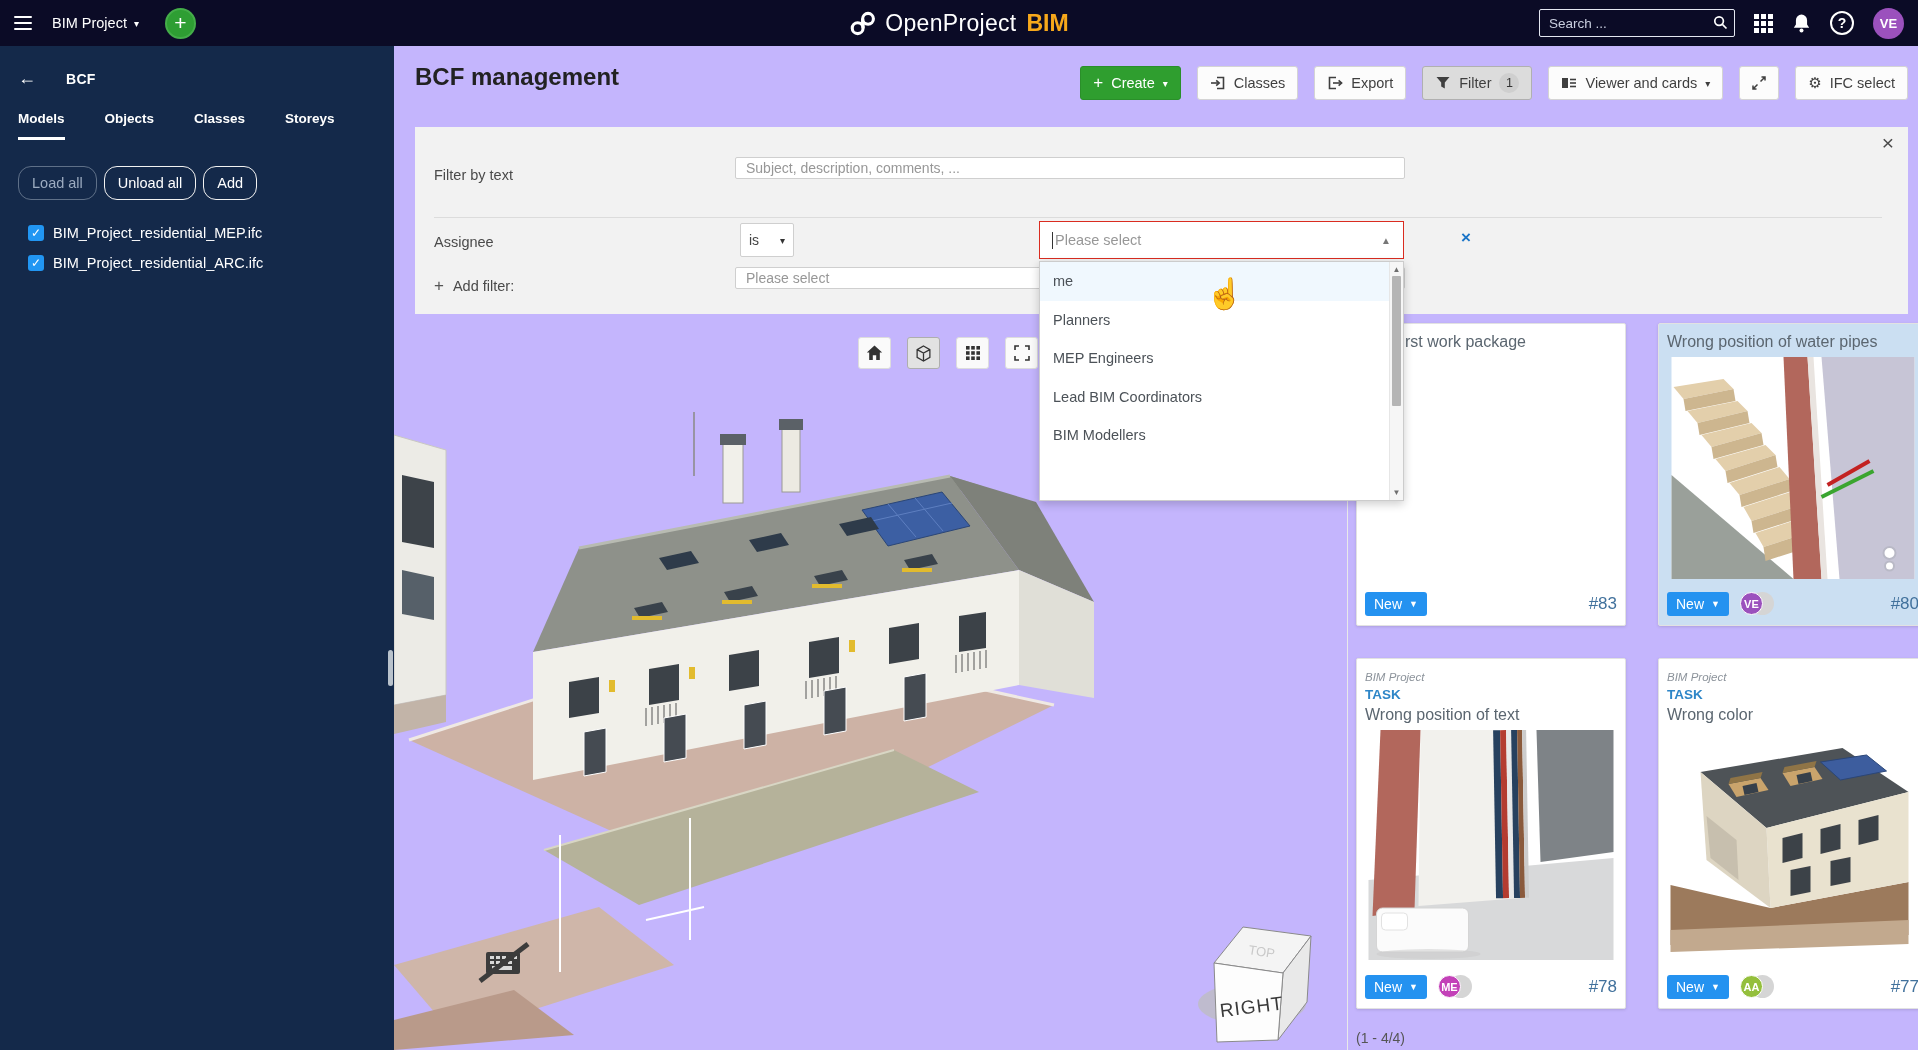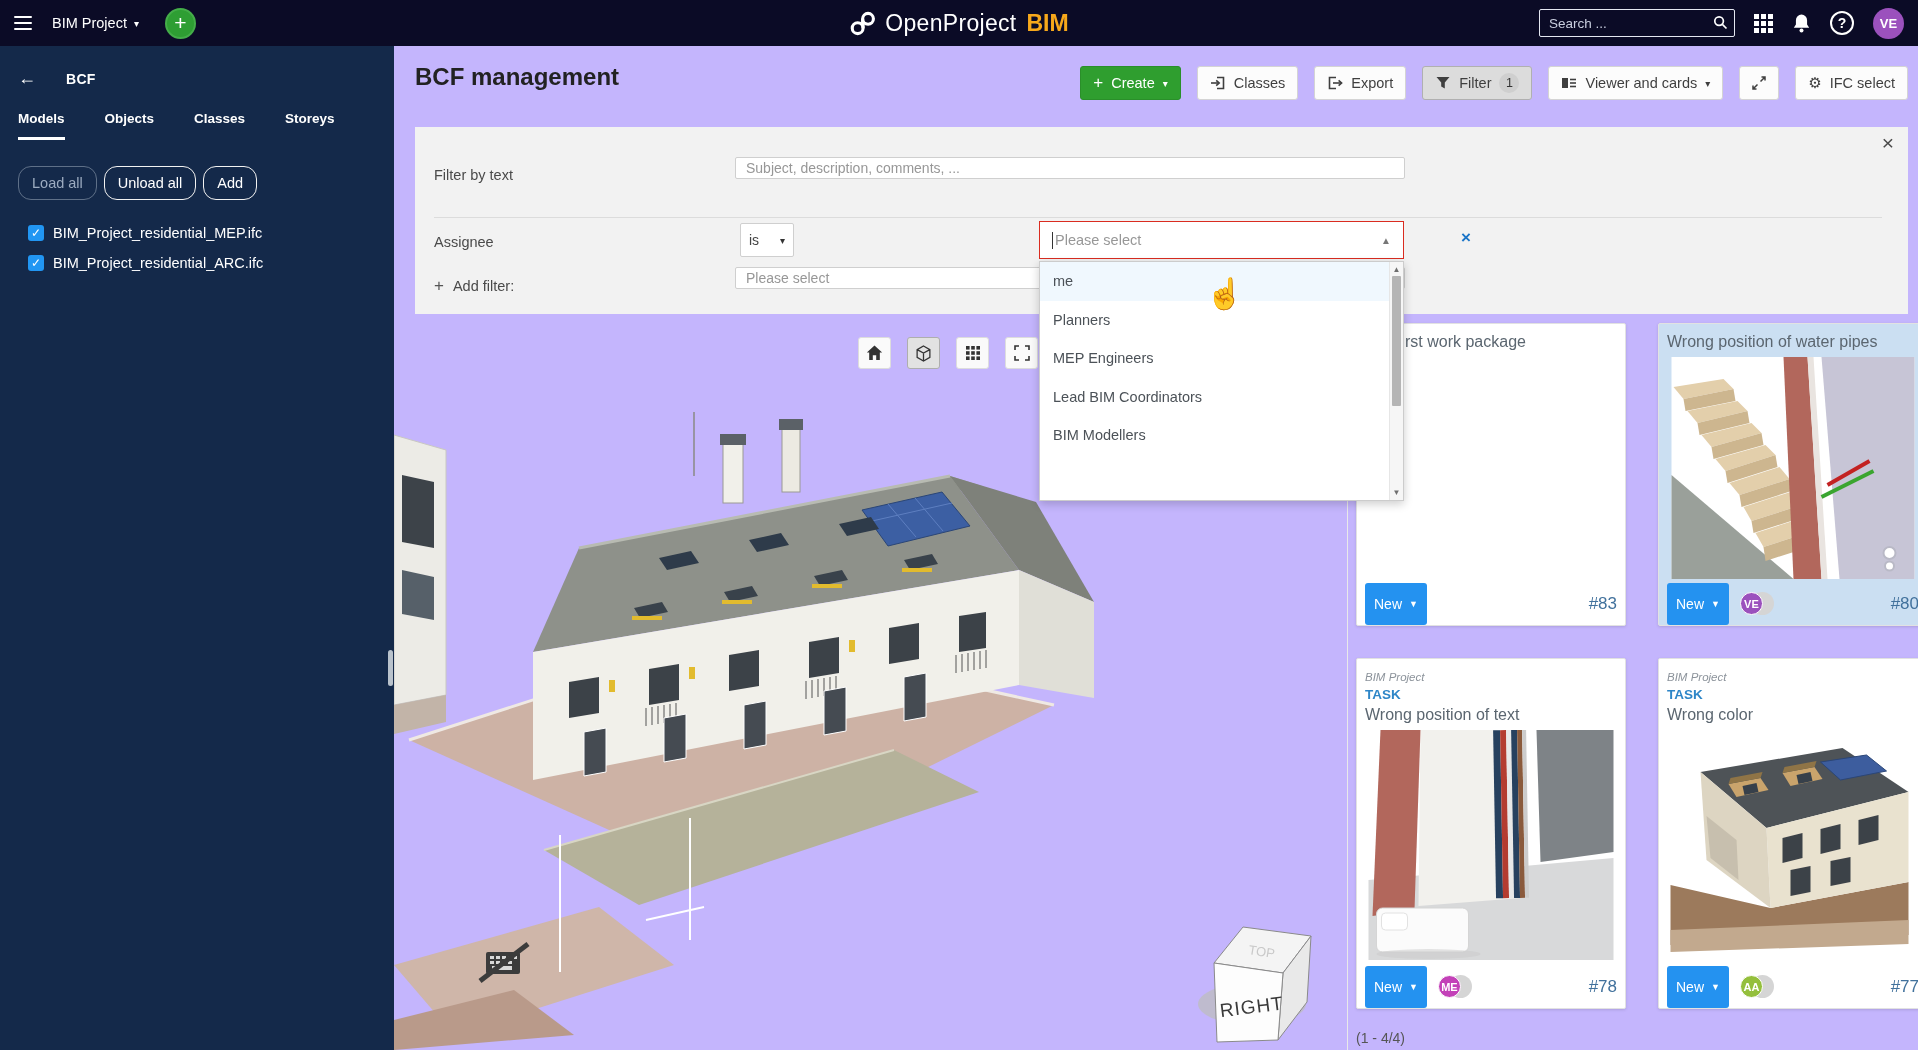--- a/index.html
+++ b/index.html
@@ -89,21 +89,21 @@
   .card { position:relative; background:#fff; border:1px solid #e2e2e2; border-radius:2px; box-shadow:0 1px 3px rgba(0,0,0,.12); padding:8px; cursor:pointer; }
   .card.r1 { height:303px; }
   .card.r2 { height:351px; }
   .card.selected { background:#cbdff2; }
   .card-title { font-size:16px; color:#5b6670; display:block; line-height:20px; }
   .card-title.offset { position:absolute; left:48px; top:8px; }
   .card-project { font-size:11.5px; font-style:italic; color:#8c939b; line-height:16px; }
   .card-type { font-size:13.5px; font-weight:700; color:#2e86c8; line-height:20px; }
   .card-img { display:block; width:100%; margin-top:5px; border-radius:1px; }
   .card-footer { position:absolute; left:8px; right:8px; bottom:8px; height:26px; display:flex; align-items:center; }
-  .new-btn { height:42px; padding:0 9px; background:#2492f0; color:#fff; border:none; border-radius:3px; font-size:14px; font-family:inherit; display:inline-flex; align-items:center; gap:7px; cursor:pointer; }
+  .new-btn { height:24px; padding:0 9px; background:#2492f0; color:#fff; border:none; border-radius:3px; font-size:14px; font-family:inherit; display:inline-flex; align-items:center; gap:7px; cursor:pointer; }
   .new-btn .caret { font-size:9px; }
   .avatar-group { margin-left:11px; position:relative; width:35px; height:24px; }
   .avatar-bg { position:absolute; left:11px; top:0; width:23px; height:23px; border-radius:50%; background:#d5d5d5; }
   .avatar-fg { position:absolute; left:0; top:0; width:23px; height:23px; border-radius:50%; color:#fff; font-size:11px; font-weight:700; display:flex; align-items:center; justify-content:center; border:1px solid #fff; }
   .av-ve { background:#9b51bd; } .av-me { background:#c341b8; } .av-aa { background:#94bf3c; }
   .wp-id { margin-left:auto; font-size:17px; color:#41719c; }
   .pagination { position:absolute; left:962px; top:984px; font-size:14px; color:#555; }
 </style>
 </head>
 <body>

